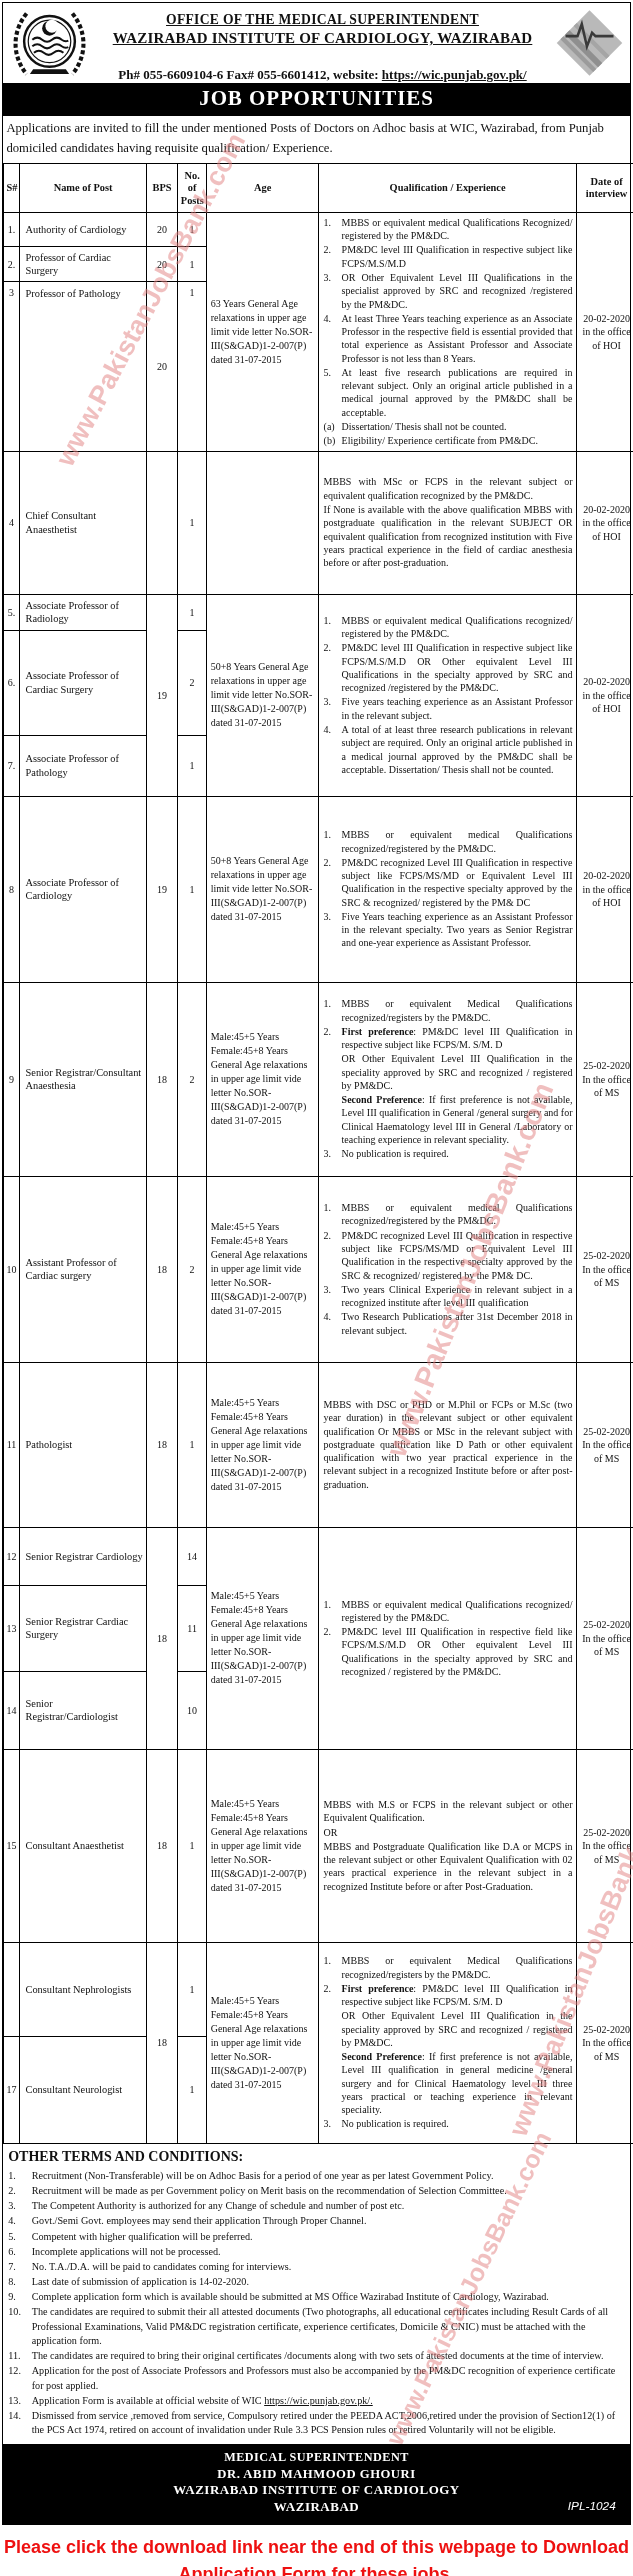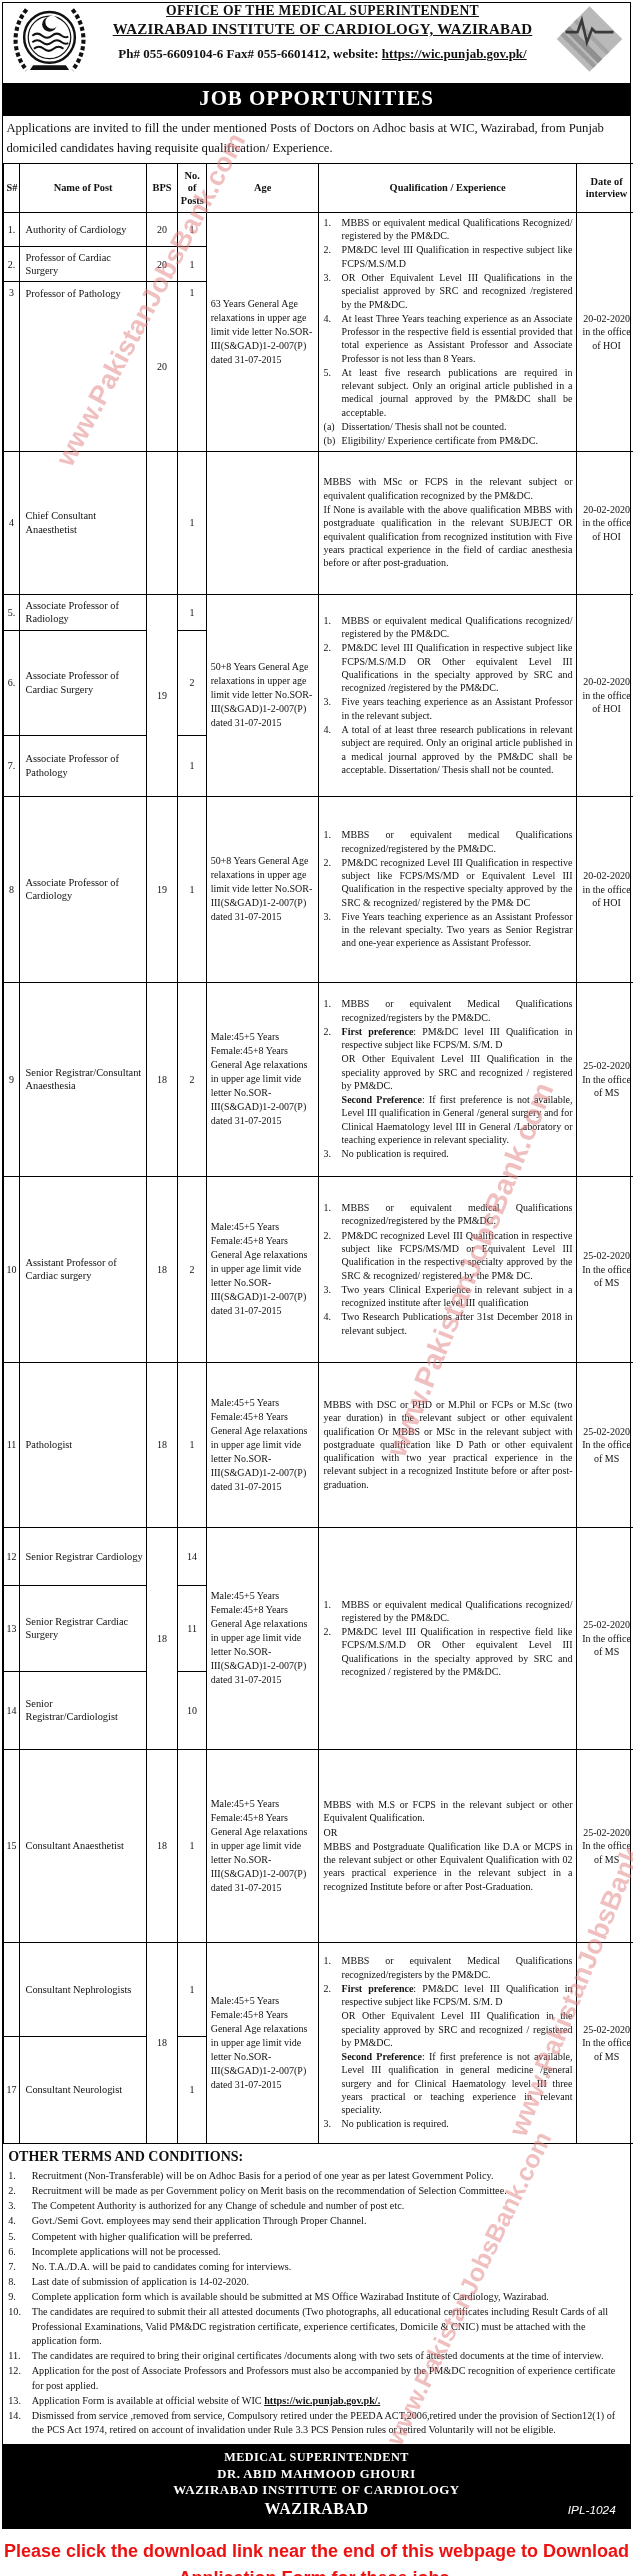--- a/index.html
+++ b/index.html
@@ -2,25 +2,25 @@
 <html style="font-size:14.5px"><head>
 <meta charset="utf-8">
 <style>
   html,body{margin:0;padding:0;background:#f6f6f3;}
   body{width:633px;height:2576px;position:relative;overflow:hidden;
        font-family:"Liberation Serif",serif;color:#111;}
   .page{position:absolute;inset:0;background:#fff;}
   .ad{margin:1.8px 1.8px 0 1.8px;border:1.8px solid #000;background:#fff;}
 
   
-  .header-box{display:flex;align-items:flex-start;height:80px;padding:0 5.4px;border-bottom:1.8px solid #000;}
+  .header-box{display:flex;align-items:flex-end;height:80px;padding:0 5.4px;border-bottom:1.8px solid #000;}
   .hdr-center{flex:1;text-align:center;line-height:1.25;}
   .hdr-line1{font-size:13.6px;font-weight:bold;text-decoration:underline;letter-spacing:0.3px;}
   .hdr-line2{font-size:15px;font-weight:bold;text-decoration:underline;letter-spacing:0.2px;}
-  .hdr-line3{font-size:13px;font-weight:bold;margin-top:7px;}
+  .hdr-line3{font-size:13px;font-weight:bold;margin-top:19px;}
   .hdr-line3 .site{text-decoration:underline;}
   .logo{flex:0 0 auto;}
 
   
   .banner{height:32px;background:#000;color:#fff;text-align:center;
           font-size:21px;font-weight:bold;line-height:29px;letter-spacing:0.9px;}
 
   .intro{font-size:12.7px;line-height:1.55;padding:3.6px 5.4px 4.5px 3.6px;font-weight:500;}
 
   
@@ -33,33 +33,33 @@
   td.post{font-size:10.4px;padding-left:5.4px;line-height:1.3;}
   td.age{line-height:1.4;padding:1.8px 3.6px;}
   td.qual{padding:2.7px 3.6px 2.7px 4.5px;}
   td.date{text-align:center;line-height:1.35;padding:0.9px 1.8px;}
   td.vtop{vertical-align:top;padding-top:4.5px;}
 
   .li{display:flex;margin-bottom:0.9px;line-height:1.33;}
   .li .num{flex:0 0 18px;}
   .li .txt{flex:1;text-align:justify;}
   .li .txt b{font-weight:bold;}
-  .lnk{font-weight:bold;text-decoration:underline;}
+  .lnk{font-weight:normal;text-decoration:underline;}
 
   
   .terms{padding:4.5px 7.2px 5.4px 5.4px;}
   .terms-title{font-size:14px;font-weight:bold;margin:0.9px 0 3.6px 0;}
   .terms .li{line-height:1.4;font-size:10.2px;margin-bottom:0.9px;}
   .terms .num{flex:0 0 23.5px;}
   .terms .txt{text-align:left;}
 
   
   .signature{background:#000;color:#fff;text-align:center;padding:6.3px 0 8.2px 0;position:relative;}
   .sig-line{font-weight:bold;letter-spacing:0.5px;line-height:1.3;}
-  .sig-1{font-size:12.7px;} .sig-2{font-size:12.2px;} .sig-3{font-size:13px;} .sig-4{font-size:16px;}
+  .sig-1{font-size:12.7px;} .sig-2{font-size:12.2px;} .sig-3{font-size:13px;} .sig-4{font-size:13px;}
   .ipl{position:absolute;right:14.5px;bottom:11px;font-style:italic;font-size:11.8px;
        font-family:"Liberation Sans",sans-serif;}
 
   
   .red-note{color:#ee1111;font-weight:bold;font-size:18px;text-align:center;
             line-height:1.5;padding-top:8.2px;font-family:"Liberation Sans",sans-serif;}
 
   
   .wm{position:absolute;font-family:"Liberation Sans",sans-serif;font-weight:bold;font-size:27px;
       color:rgba(226,128,128,.5);transform-origin:0 0;white-space:nowrap;pointer-events:none;z-index:9;}

